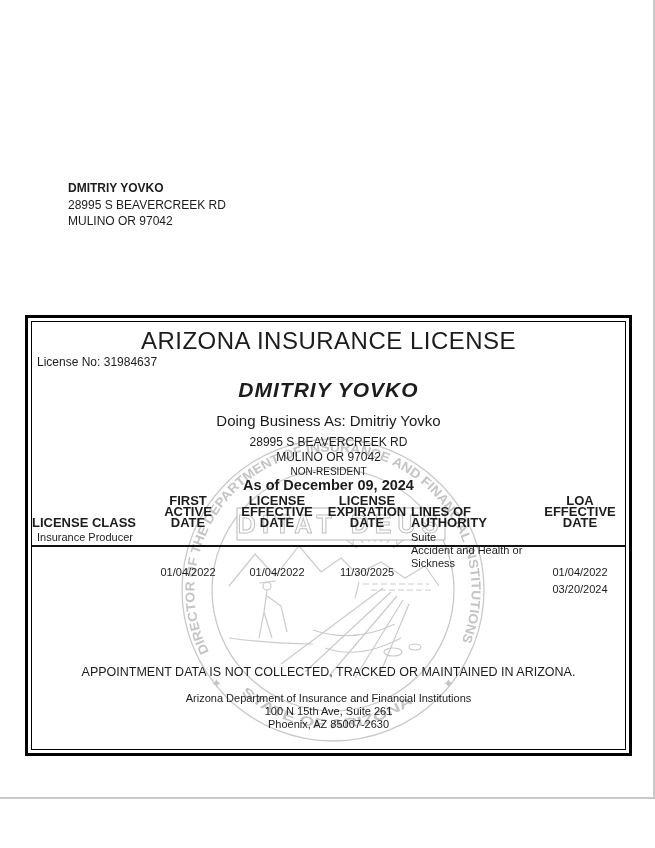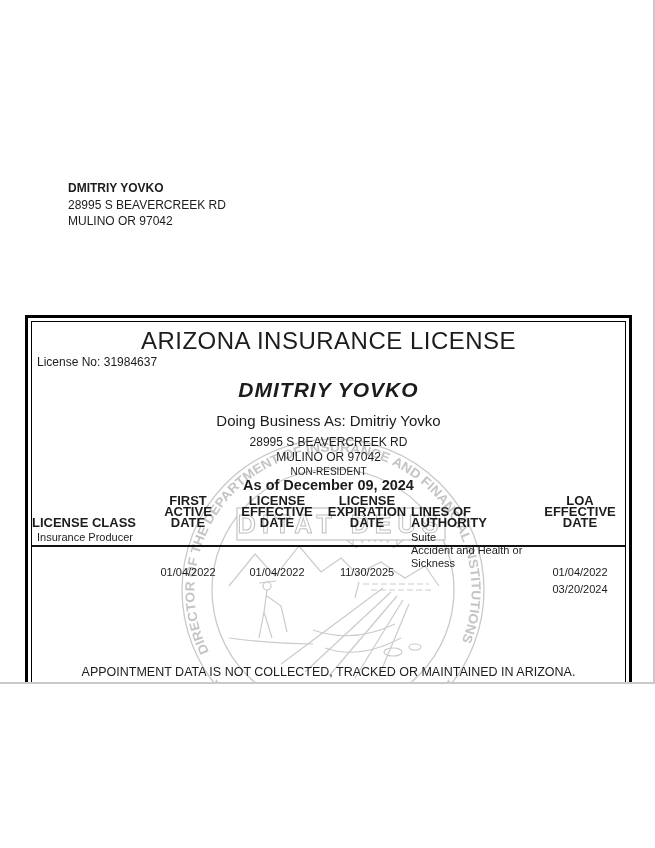--- a/index.html
+++ b/index.html
@@ -1,17 +1,17 @@
 <!DOCTYPE html>
 <html><head>
 <meta charset="utf-8">
 <style>
   html,body{margin:0;padding:0;background:#ffffff;}
   .page{
-    position:relative;width:655px;height:684px;background:#ffffff;overflow:hidden;
+    position:relative;width:655px;height:799px;background:#ffffff;overflow:hidden;
     font-family:"Liberation Sans","DejaVu Sans",sans-serif;color:#1c1c1c;
   }
   .page-edge-right{position:absolute;top:0;right:0;width:2px;height:100%;background:#c9c9c9;}
   .page-edge-bottom{position:absolute;left:0;bottom:0;width:100%;height:2px;background:#c9c9c9;}
 
   
   .sender{position:absolute;left:68px;top:180px;font-size:12px;line-height:16.5px;}
   .sender .name{font-weight:bold;}
 
   

